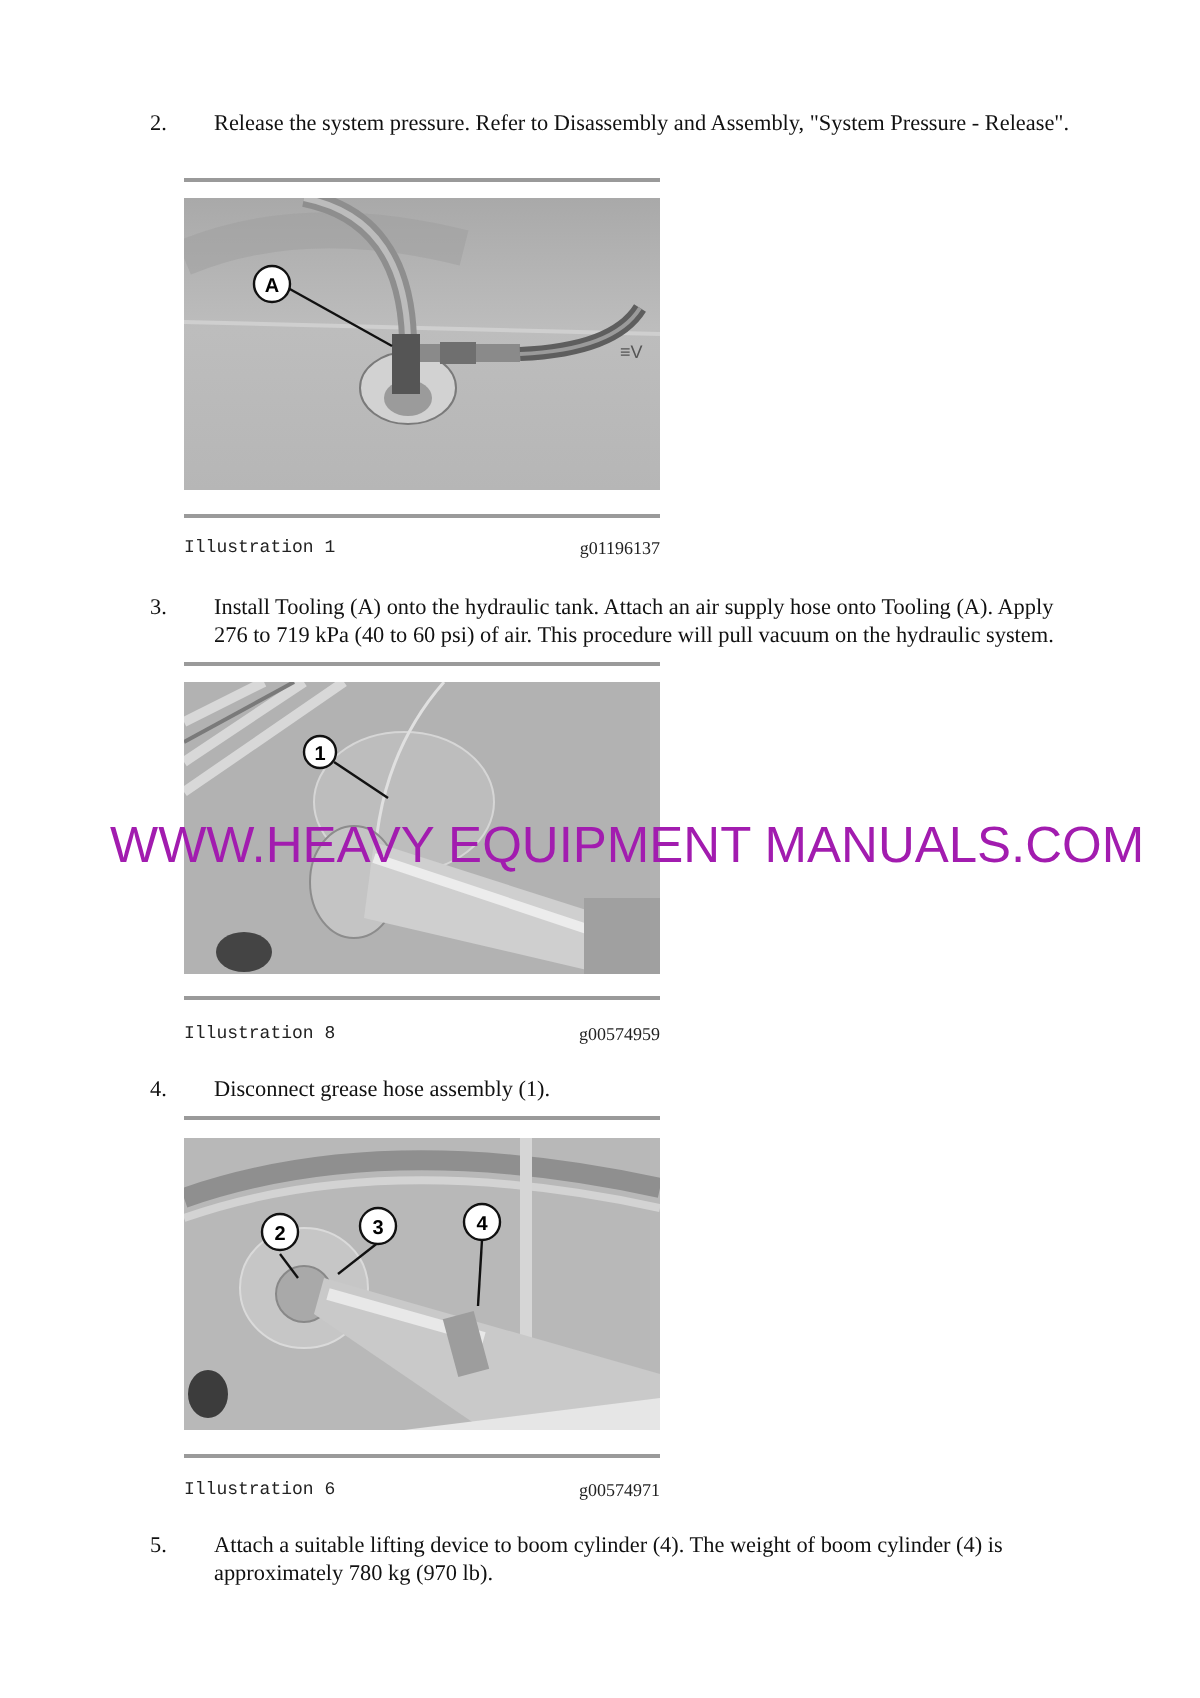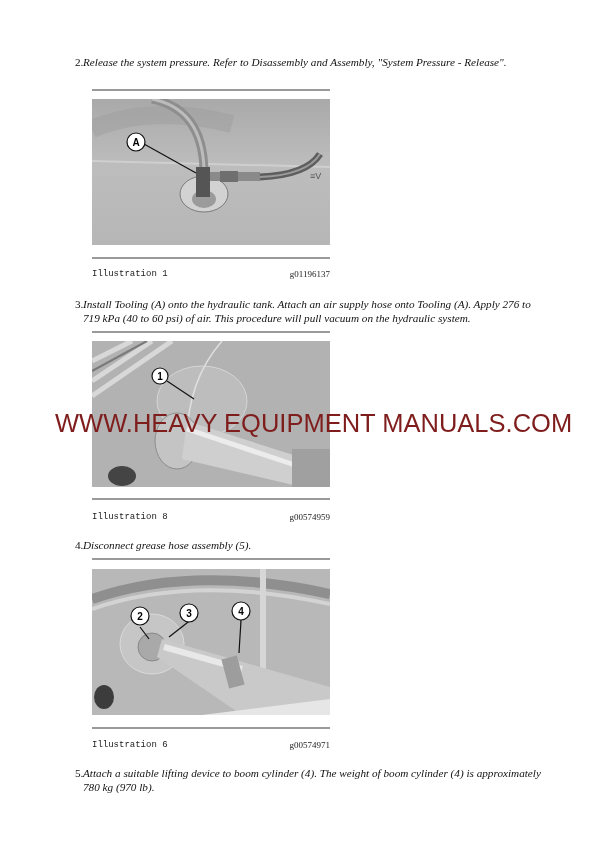--- a/index.html
+++ b/index.html
@@ -1,28 +1,28 @@
 <!DOCTYPE html>
 <html><head>
 <meta charset="utf-8">
 <style>
   html, body { margin: 0; padding: 0; background: #ffffff; }
   body { width: 600px; height: 849px; position: relative; overflow: hidden;
          font-family: "Liberation Serif", "DejaVu Serif", serif; color: #111; }
   .step { position: absolute; left: 75px; width: 470px; font-size: 11.2px; line-height: 14px; }
   .step .num { position: absolute; left: 0; top: 0; }
-  .step .text { margin-left: 8px; display: block; font-style: italic; }
+  .step .text { margin-left: 32px; display: block; }
   .rule { position: absolute; left: 92px; width: 238px; height: 2px; background: #9a9a9a; }
   .photo { position: absolute; left: 92px; width: 238px; height: 146px; overflow: hidden; background: #b4b4b4; }
   .photo svg { display: block; }
   .caption { position: absolute; left: 92px; width: 238px; font-size: 9px; color: #222; }
   .caption .cap-left { position: absolute; left: 0; top: 0; font-family: Liberation Mono, monospace; }
   .caption .cap-right { position: absolute; right: 0; top: 0; }
   .watermark { position: absolute; left: 55px; top: 408px; width: 500px; font-family: "Liberation Sans", "DejaVu Sans", sans-serif;
-               font-size: 25.5px; color: #7f1d1d; white-space: nowrap; letter-spacing: 0px; line-height: 30px; text-align: center; }
+               font-size: 25.5px; color: #a21caf; white-space: nowrap; letter-spacing: 0px; line-height: 30px; text-align: center; }
   .callout-text { font-family: "Liberation Sans", "DejaVu Sans", sans-serif; font-size: 10px; font-weight: bold; }
 </style>
 </head>
 <body>
 
 <div class="step" style="top:55px;">
   <span class="num">2.</span>
   <span class="text">Release the system pressure. Refer to Disassembly and Assembly, "System Pressure - Release".</span>
 </div>
 
@@ -86,21 +86,21 @@
 <div class="rule" style="top:498px;"></div>
 <div class="caption" style="top:512px;">
   <span class="cap-left">Illustration 8</span>
   <span class="cap-right">g00574959</span>
 </div>
 
 <div class="watermark">WWW.HEAVY EQUIPMENT MANUALS.COM</div>
 
 <div class="step" style="top:538px;">
   <span class="num">4.</span>
-  <span class="text">Disconnect grease hose assembly (5).</span>
+  <span class="text">Disconnect grease hose assembly (1).</span>
 </div>
 
 <div class="rule" style="top:558px;"></div>
 <div class="photo" style="top:569px;">
   <svg width="238" height="146" viewBox="0 0 238 146">
     <rect width="238" height="146" fill="#b8b8b8"></rect>
     <path d="M0 30 Q100 -5 238 25" stroke="#8f8f8f" stroke-width="10" fill="none"></path>
     <path d="M0 40 Q100 5 238 35" stroke="#d3d3d3" stroke-width="4" fill="none"></path>
     <rect x="168" y="0" width="6" height="100" fill="#d6d6d6"></rect>
     <ellipse cx="60" cy="75" rx="32" ry="30" fill="#c6c6c6" stroke="#dadada"></ellipse>

